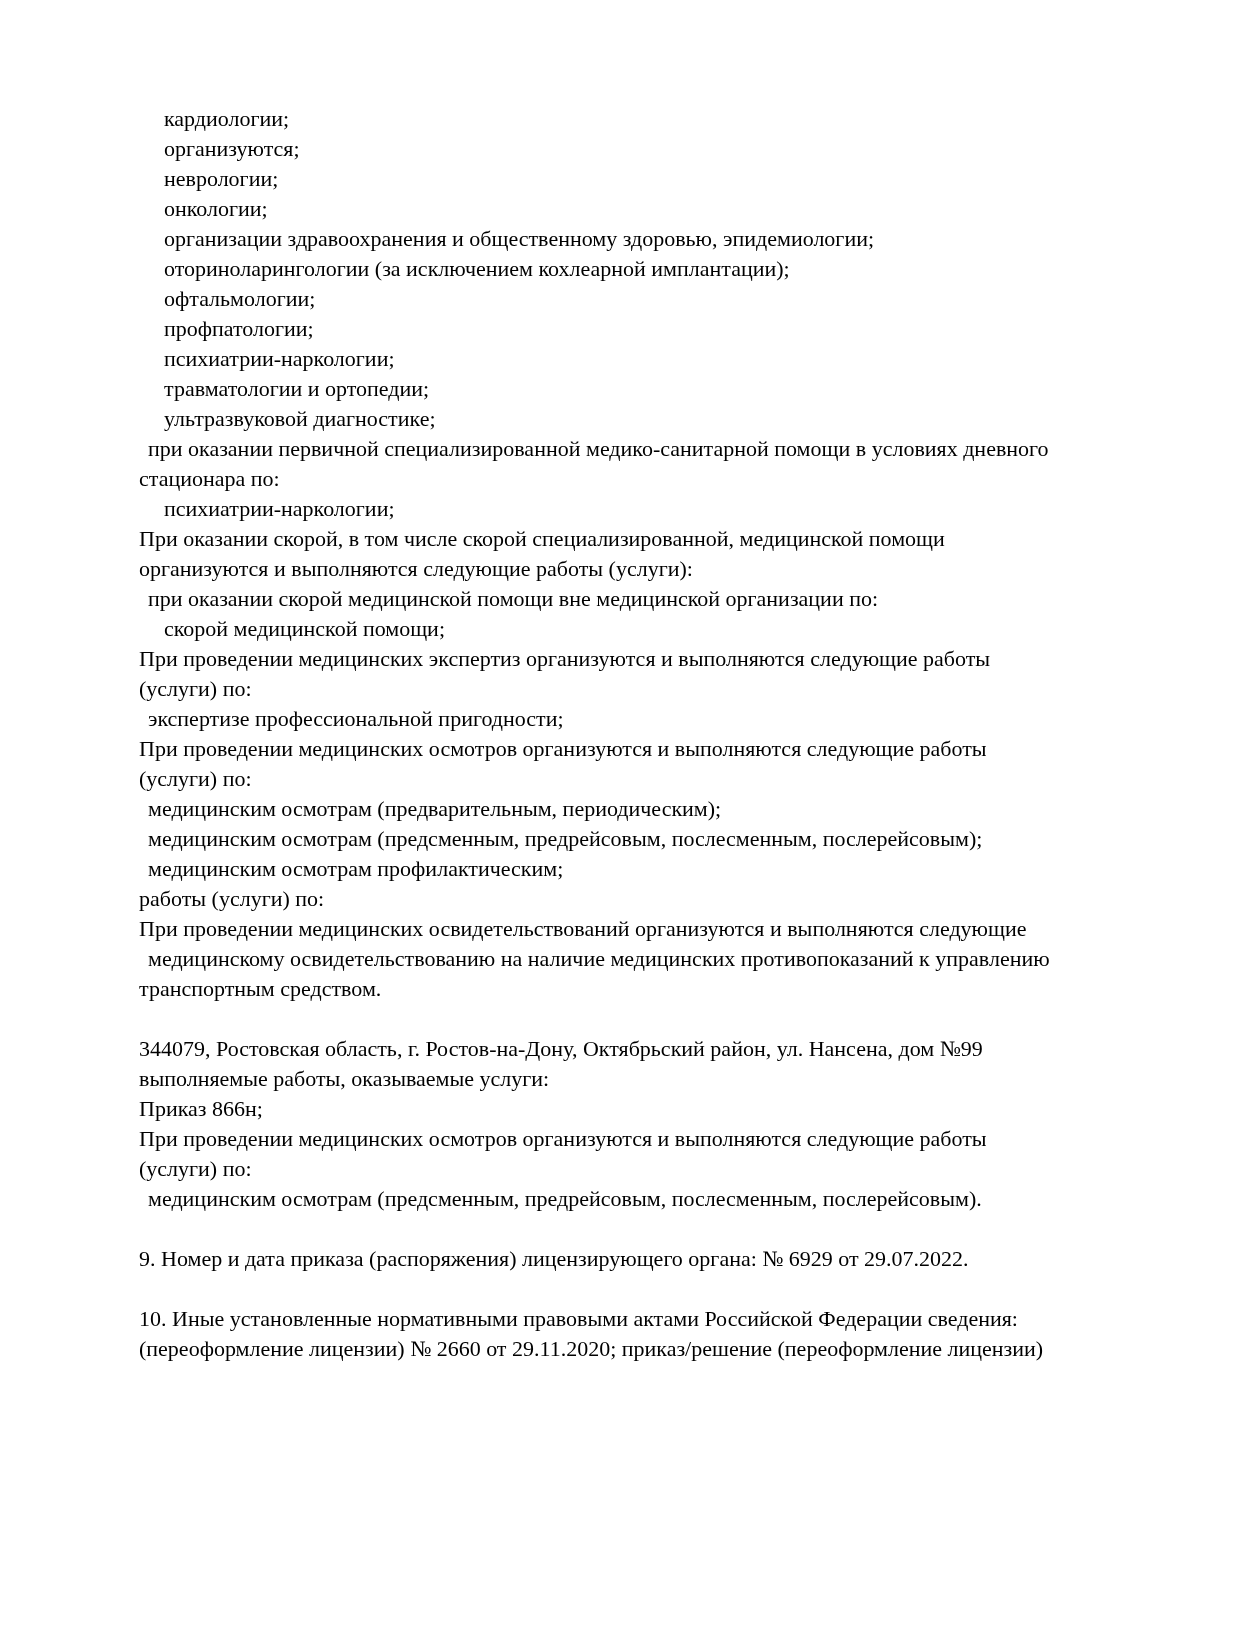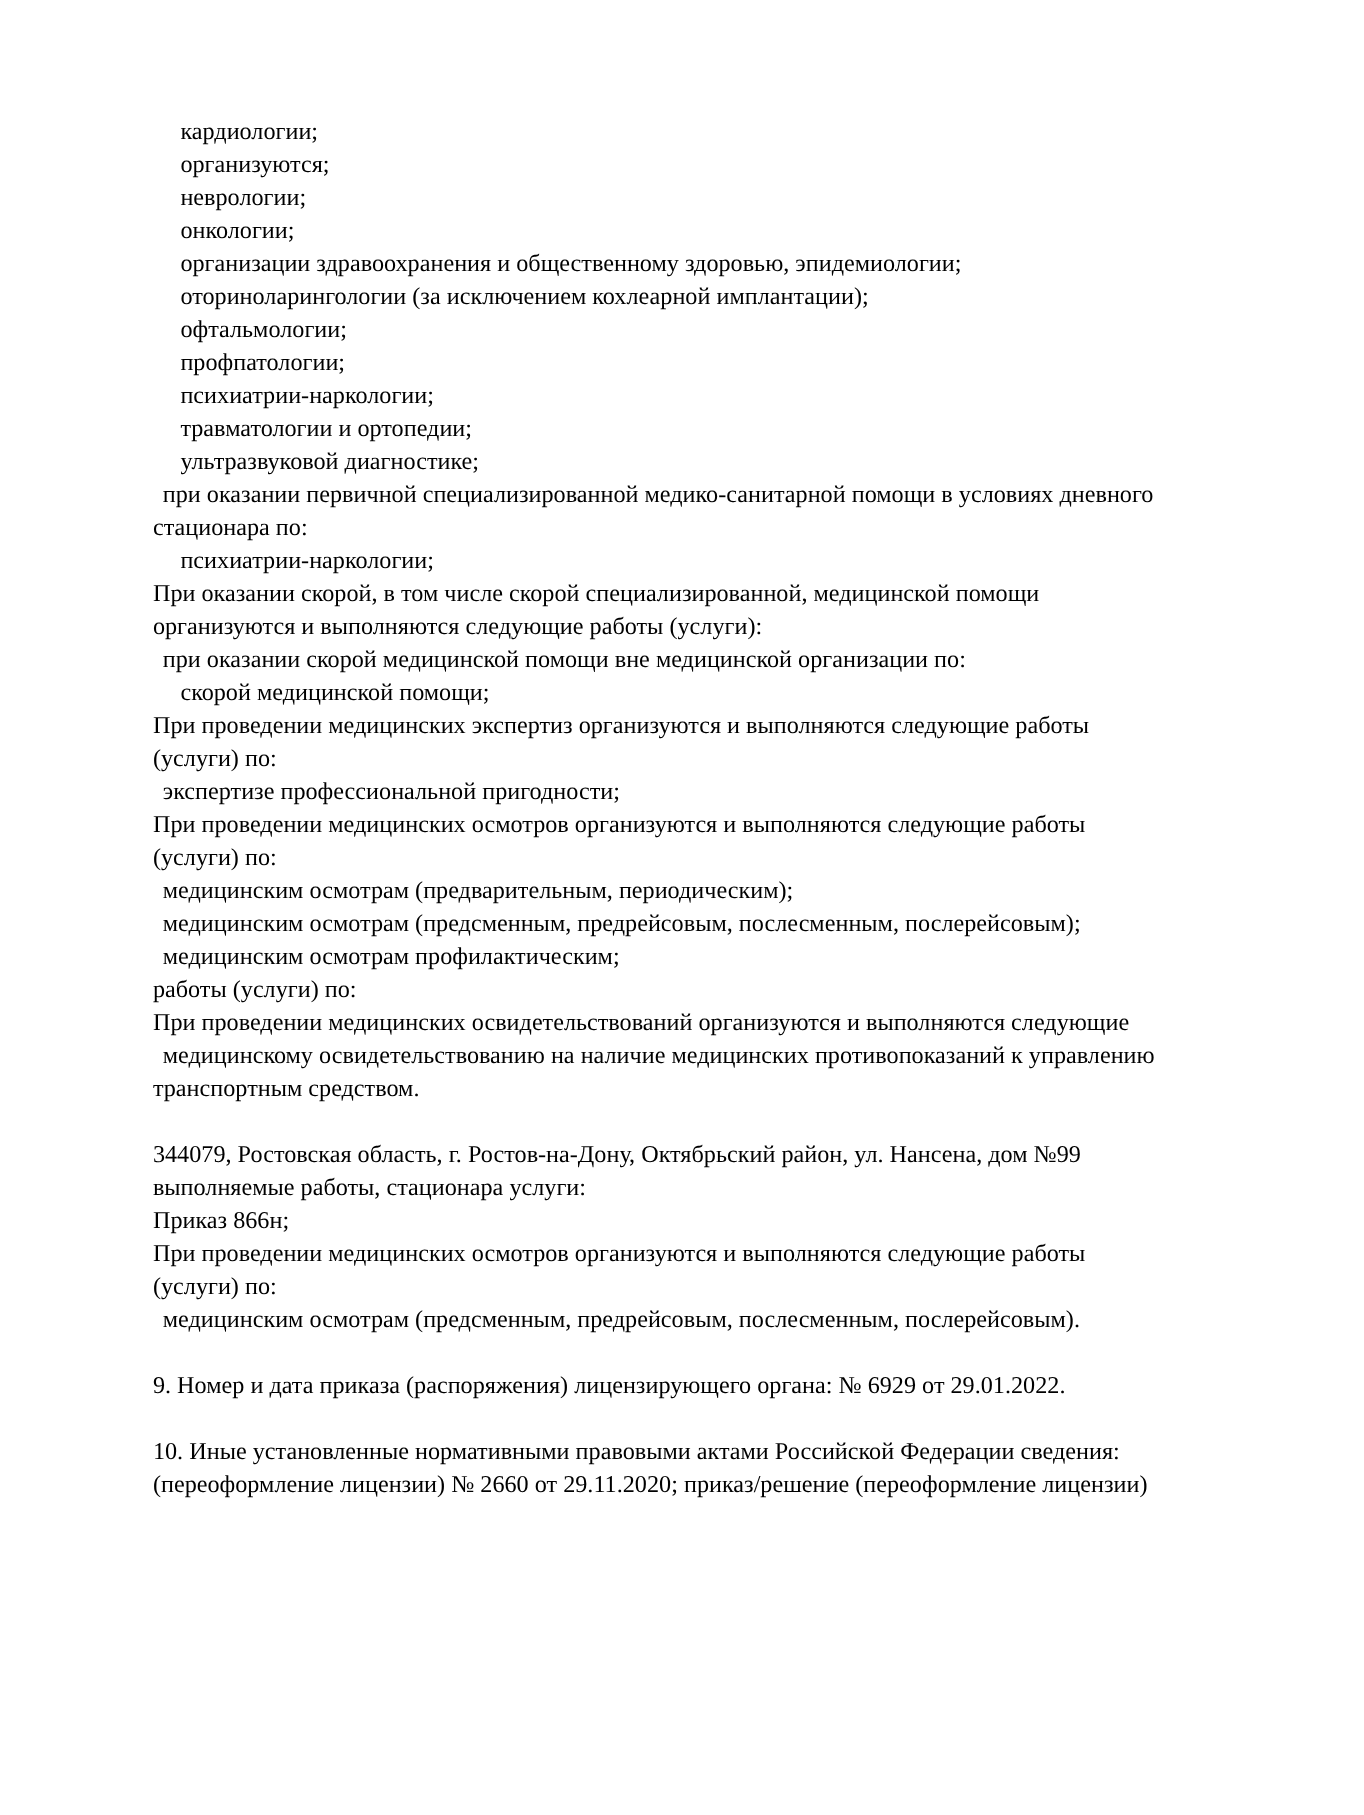--- a/index.html
+++ b/index.html
@@ -72,24 +72,24 @@
       <div class="line indent-0">(услуги) по:</div>
       <div class="line indent-1">медицинским осмотрам (предварительным, периодическим);</div>
       <div class="line indent-1">медицинским осмотрам (предсменным, предрейсовым, послесменным, послерейсовым);</div>
       <div class="line indent-1">медицинским осмотрам профилактическим;</div>
       <div class="line indent-0">работы (услуги) по:</div>
       <div class="line indent-0">При проведении медицинских освидетельствований организуются и выполняются следующие</div>
       <div class="line indent-1">медицинскому освидетельствованию на наличие медицинских противопоказаний к управлению</div>
       <div class="line indent-0">транспортным средством.</div>
       <div class="line indent-0 blank"></div>
       <div class="line indent-0">344079, Ростовская область, г. Ростов-на-Дону, Октябрьский район, ул. Нансена, дом №99</div>
-      <div class="line indent-0">выполняемые работы, стационара услуги:</div>
+      <div class="line indent-0">выполняемые работы, оказываемые услуги:</div>
       <div class="line indent-0">Приказ 866н;</div>
       <div class="line indent-0">При проведении медицинских осмотров организуются и выполняются следующие работы</div>
       <div class="line indent-0">(услуги) по:</div>
       <div class="line indent-1">медицинским осмотрам (предсменным, предрейсовым, послесменным, послерейсовым).</div>
       <div class="line indent-0 blank"></div>
-      <div class="line indent-0">9. Номер и дата приказа (распоряжения) лицензирующего органа: № 6929 от 29.01.2022.</div>
+      <div class="line indent-0">9. Номер и дата приказа (распоряжения) лицензирующего органа: № 6929 от 29.07.2022.</div>
       <div class="line indent-0 blank"></div>
       <div class="line indent-0">10. Иные установленные нормативными правовыми актами Российской Федерации сведения:</div>
       <div class="line indent-0">(переоформление лицензии) № 2660 от 29.11.2020; приказ/решение (переоформление лицензии)</div>
     </div>
 </div>
 
 </body></html>

